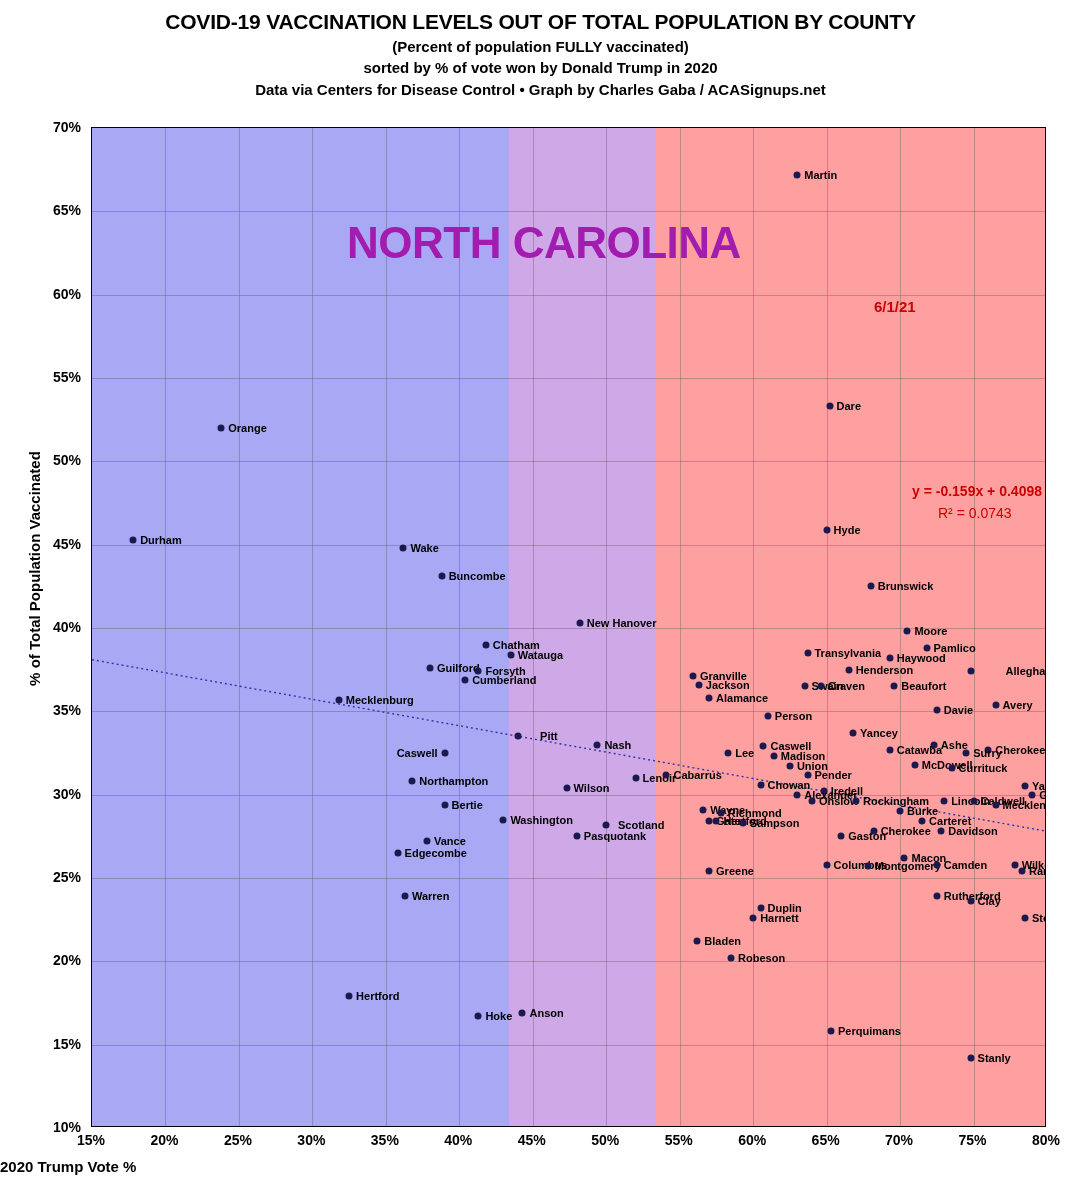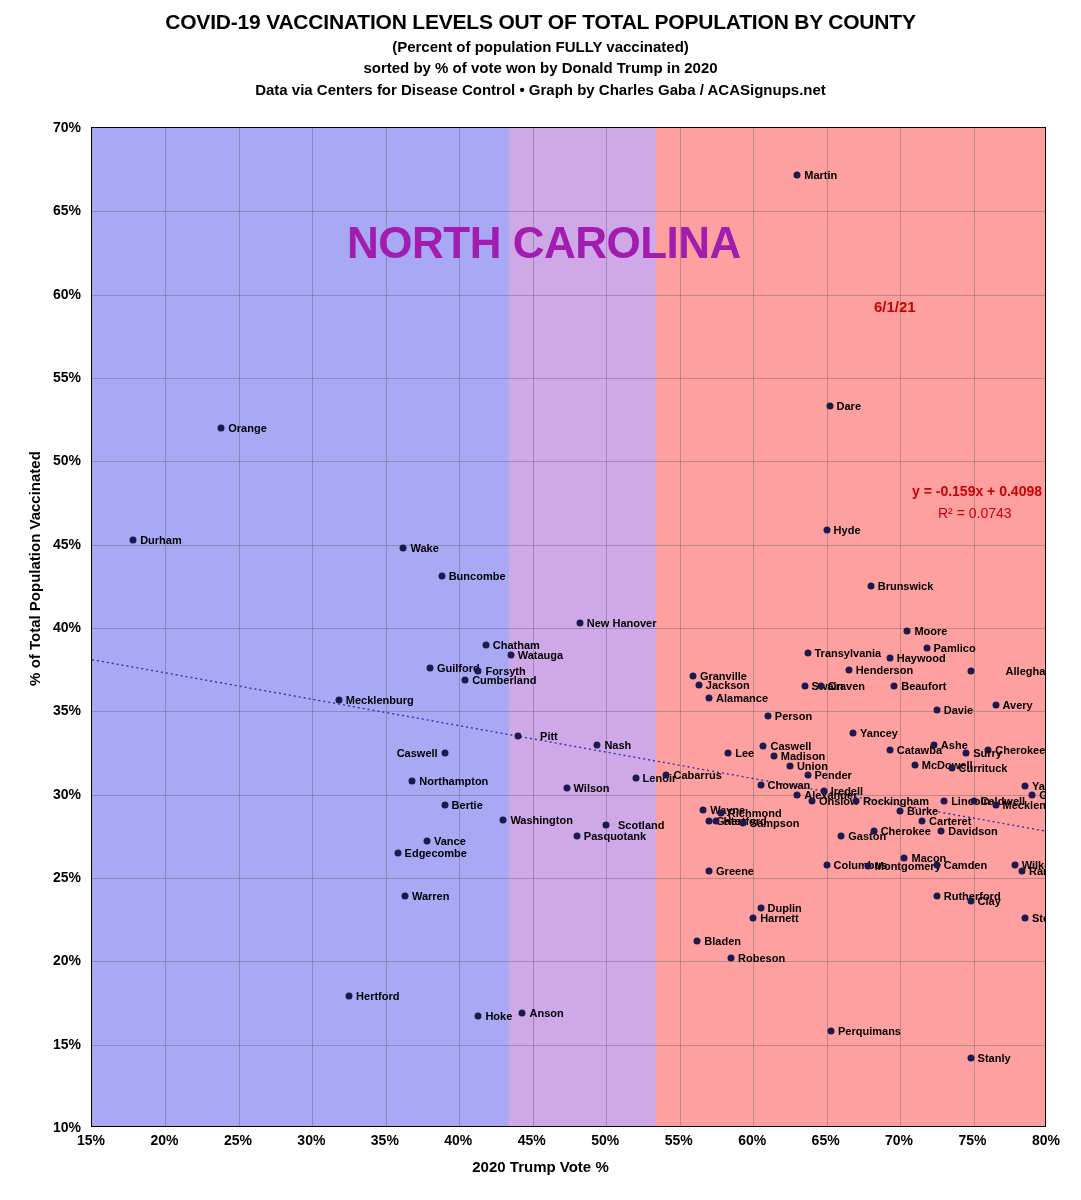--- a/index.html
+++ b/index.html
@@ -39,21 +39,21 @@
   .y-tick-text{
     position:absolute;right:10px;font-size:14px;font-weight:bold;
     transform:translateY(-50%);white-space:nowrap;
   }
   .x-label-wrap{position:absolute;left:91px;top:1128px;width:955px;height:30px;}
   .x-tick-text{
     position:absolute;top:4px;font-size:14px;font-weight:bold;
     transform:translateX(-50%);white-space:nowrap;
   }
   .axis-title-x{
-    position:absolute;left:0;top:1158px;width:1081px;text-align:center;
+    position:absolute;left:0;top:1158px;width:1081px;text-align:left;
     font-size:15px;font-weight:bold;
   }
   .axis-title-y{
     position:absolute;left:-96px;top:560px;width:260px;text-align:center;
     font-size:15px;font-weight:bold;
     transform:rotate(-90deg);transform-origin:center center;
   }
 
   
   .state-name{

